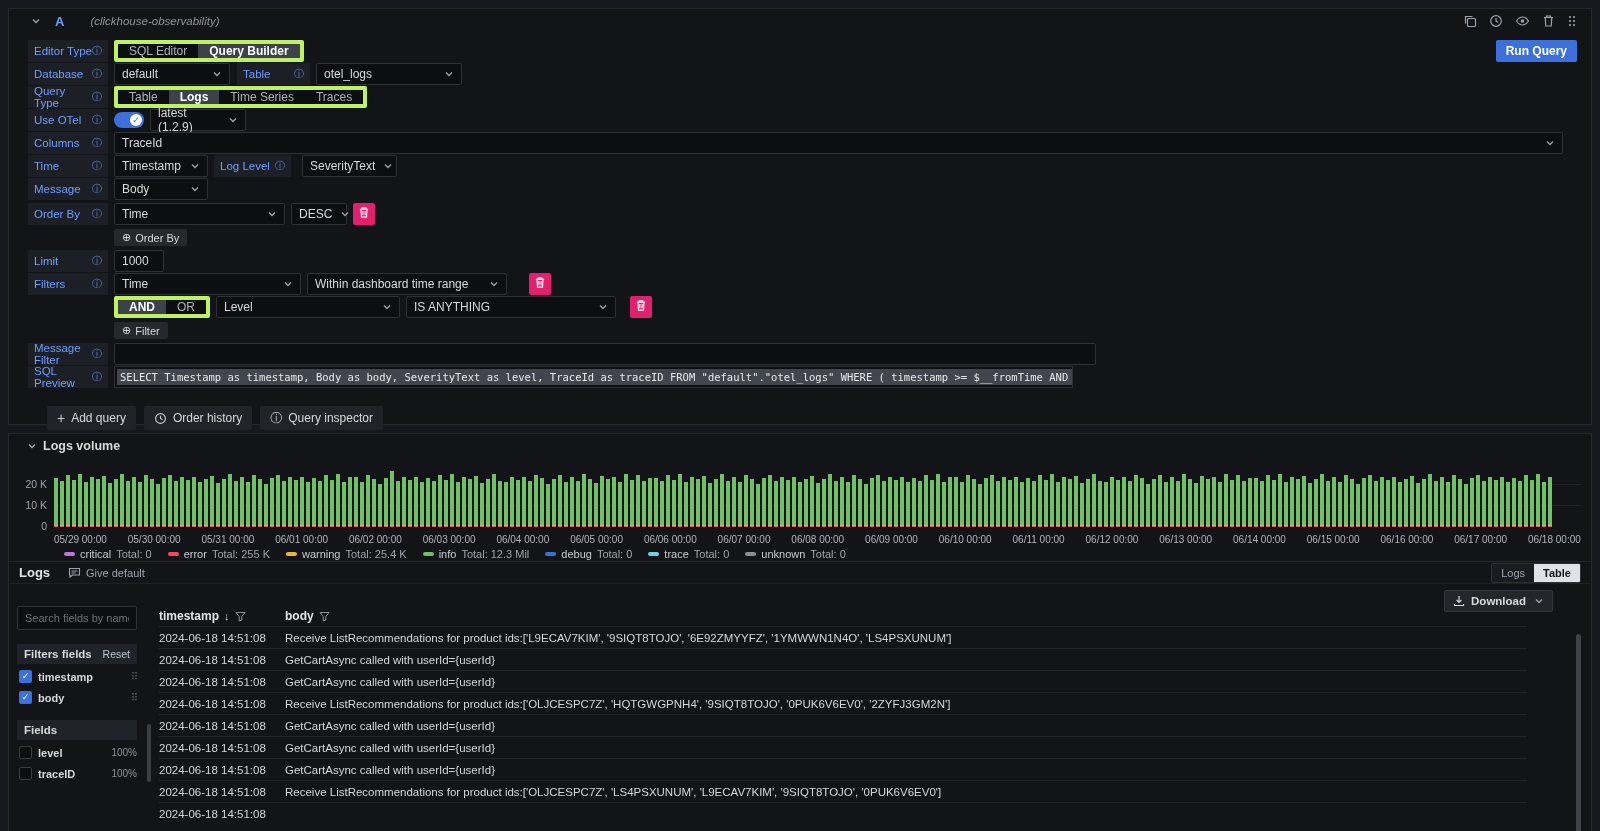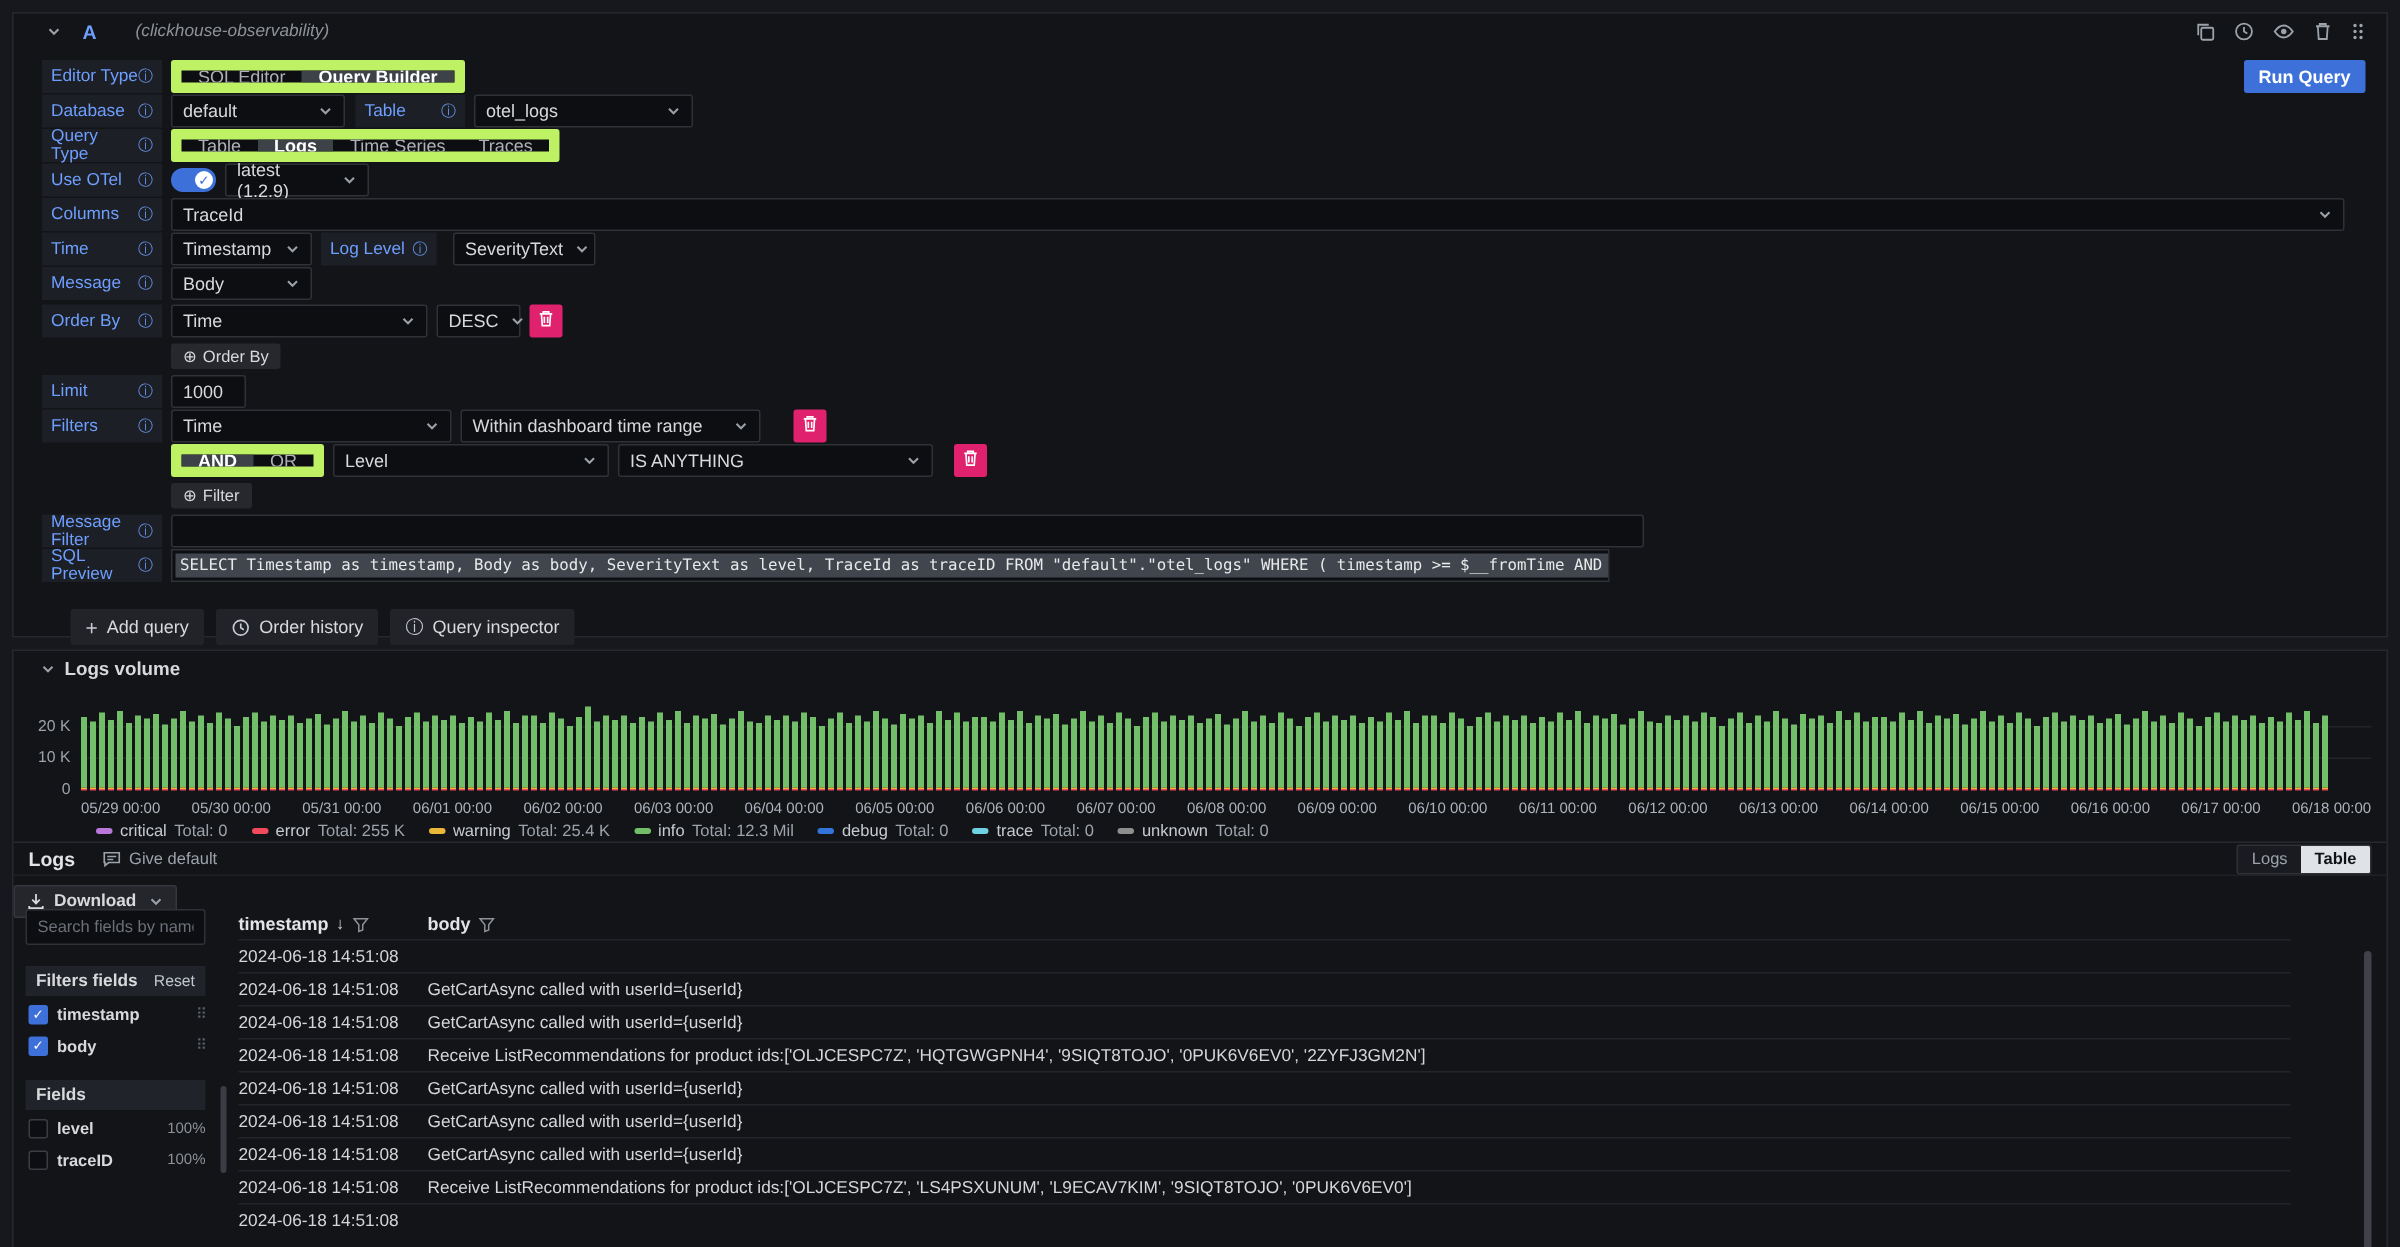--- a/index.html
+++ b/index.html
@@ -19,21 +19,21 @@
 
   .form { padding:7px 28px 0 19px; }
   .frow { display:flex; align-items:center; height:22px; margin-bottom:1px; }
   .flabel { width:80px; height:22px; background:#1c1f25; display:flex; align-items:center; padding:0 6px; color:#6e9fff; font-size:11.5px; font-weight:500; margin-right:6px; flex:none; justify-content:space-between; }
   .flabel.mid { width:73px; margin-left:7px; }
   .flabel.mid2 { width:77px; margin-left:6px; }
   .inf { color:#6e9fff; font-size:10px; opacity:.85; }
   .select { height:22px; background:#0d0e12; border:1px solid #2e3136; border-radius:2px; display:flex; align-items:center; justify-content:space-between; padding:0 7px; font-size:12px; color:#d8d9da; cursor:pointer; }
   .input { height:22px; background:#0d0e12; border:1px solid #2e3136; border-radius:2px; display:flex; align-items:center; padding:0 7px; font-size:12px; color:#d8d9da; }
   .chev { display:flex; margin-left:8px; }
-  .radiogrp { display:flex; height:22px; background:#0d0e12; border:7px solid #bef264; border-radius:2px; overflow:hidden;justify-content:flex-end; }
+  .radiogrp { display:flex; height:22px; background:#0d0e12; border:4px solid #bef264; border-radius:2px; overflow:hidden;justify-content:flex-end; }
   .radiogrp .opt { padding:0 11px; display:flex; align-items:center; font-size:12px; color:#aeb1b7; cursor:pointer; }
   .radiogrp .opt.active { background:#3d4148; color:#fff; font-weight:bold; }
   .toggle { width:30px; height:16px; border-radius:9px; background:#3d71d9; position:relative; cursor:pointer; flex:none; }
   .toggle .knob { position:absolute; right:2px; top:2px; width:12px; height:12px; background:#fff; border-radius:50%; color:#3d71d9; font-size:9px; line-height:12px; text-align:center; font-weight:bold; }
   .btn-trash { width:22px; height:22px; border:none; border-radius:2px; background:#e0226e; display:flex; align-items:center; justify-content:center; cursor:pointer; }
   .btn-sub { height:17px; background:#26282e; border:none; border-radius:2px; color:#d8d9da; font-size:11px; display:inline-flex; align-items:center; gap:4px; padding:0 8px; cursor:pointer; font-family:inherit; margin:3px 0 4px 86px; }
   .sqlbox { height:22px; border:1px solid #2e3136; background:#0d0e12; display:flex; align-items:center; padding:0 2px; overflow:hidden; }
   .sqlbox code { font-family:"DejaVu Sans Mono","Liberation Mono",monospace; font-size:10.5px; background:#41454e; color:#e8e9ea; padding:2px 3px; white-space:nowrap; }
   .footerbtns { display:flex; gap:8px; margin:18px 0 0 19px; }
   .btn-sec { height:24px; background:#212329; border:none; border-radius:2px; color:#d8d9da; font-size:12px; font-weight:500; display:inline-flex; align-items:center; gap:6px; padding:0 10px; cursor:pointer; font-family:inherit; }
@@ -57,21 +57,21 @@
 
   
   #logs-panel { top:561px; height:280px; }
   .lhead { height:22px; display:flex; align-items:center; padding:0 10px; border-bottom:1px solid #1e2025; }
   .lhead .title { font-size:13px; font-weight:bold; color:#e3e4e6; }
   .feedback { display:flex; align-items:center; gap:5px; margin-left:18px; color:#9da3ab; font-size:11px; cursor:pointer; }
   .lhead .spacer { flex:1; }
   .minitoggle { display:flex; height:20px; background:#191b20; border:1px solid #2e3136; border-radius:2px; overflow:hidden; }
   .minitoggle .opt { padding:0 9px; display:flex; align-items:center; font-size:11px; color:#9da3ab; cursor:pointer; }
   .minitoggle .opt.active { background:#dfe2e6; color:#111217; font-weight:bold; }
-  .dlrow { display:flex; padding:6px 38px 0 0; }
+  .dlrow { display:flex; justify-content:flex-end; padding:6px 38px 0 0; }
   .btn-dl { height:22px; background:#24262c; border:1px solid #34373d; border-radius:2px; color:#d8d9da; font-size:11.5px; font-weight:bold; display:inline-flex; align-items:center; gap:6px; padding:0 8px; cursor:pointer; font-family:inherit; }
 
   .logsbody { position:absolute; left:8px; top:44px; right:8px; bottom:0; display:flex; }
   .sidebar { width:128px; flex:none; position:relative; }
   .searchbox { height:24px; background:#0d0e12; border:1px solid #2e3136; border-radius:2px; width:120px; color:#d8d9da; font-size:11px; padding:0 7px; font-family:inherit; }
   .searchbox::placeholder { color:#6c7078; }
   .sideblk { margin-top:14px; background:#202329; height:20px; display:flex; align-items:center; justify-content:space-between; padding:0 7px; width:120px; }
   .sideblk .t { font-size:11.5px; font-weight:bold; color:#d8d9da; }
   .reset { font-size:10.5px; color:#c2c7cd; cursor:pointer; }
   .fieldrow { display:flex; align-items:center; gap:6px; height:17px; margin:4px 0 0 2px; width:118px; }
@@ -1829,20 +1829,21 @@
           <span class="funnel">
               <svg width="11" height="11" viewBox="0 0 11 11">
                 <path d="M1 1.5 H10 L6.8 5.5 V9 L4.2 10 V5.5 Z" fill="none" stroke="#8e9297" stroke-width="1"></path>
               </svg>
             </span>
         </span>
       </div>
       <div id="table-rows">
           <div class="trow">
             <div class="tcell c1">2024-06-18 14:51:08</div>
+            <div class="tcell">Receive ListRecommendations for product ids:['L9ECAV7KIM', '9SIQT8TOJO', '6E92ZMYYFZ', '1YMWWN1N4O', 'LS4PSXUNUM']</div>
           </div>
           <div class="trow">
             <div class="tcell c1">2024-06-18 14:51:08</div>
             <div class="tcell">GetCartAsync called with userId={userId}</div>
           </div>
           <div class="trow">
             <div class="tcell c1">2024-06-18 14:51:08</div>
             <div class="tcell">GetCartAsync called with userId={userId}</div>
           </div>
           <div class="trow">

